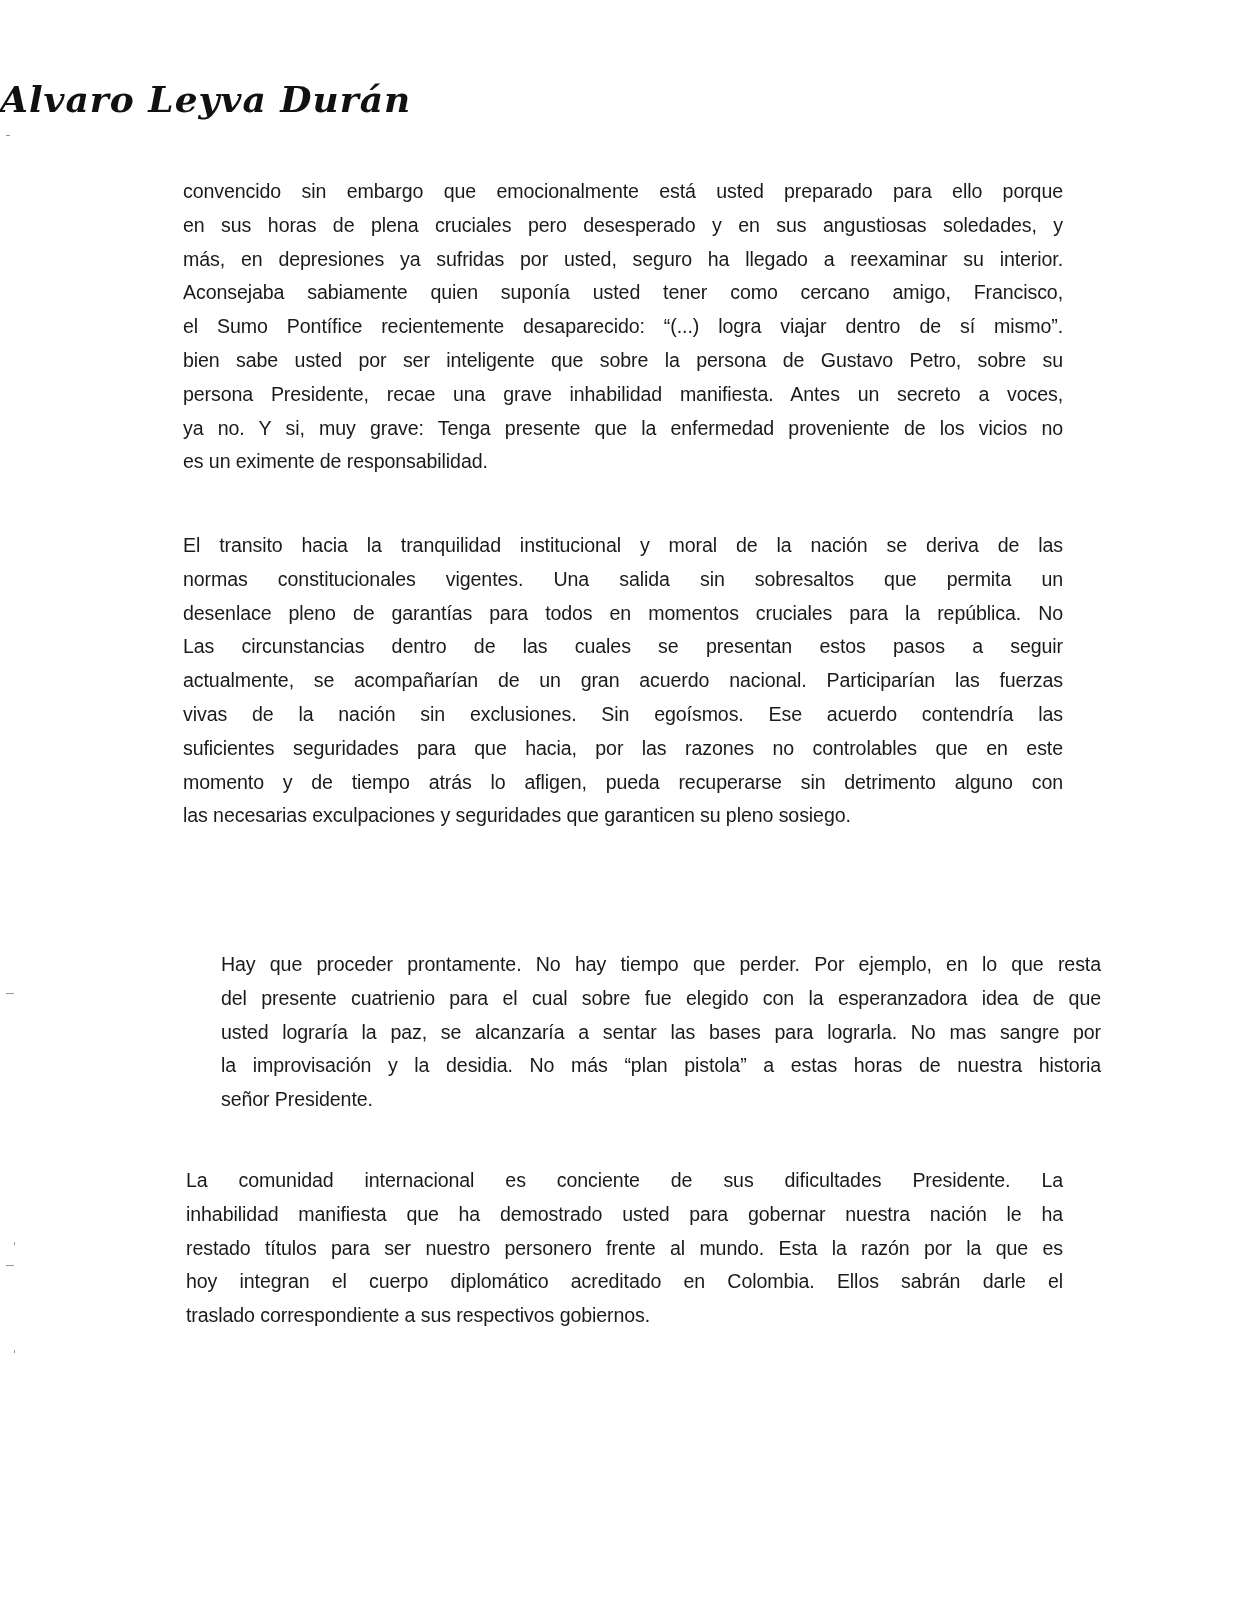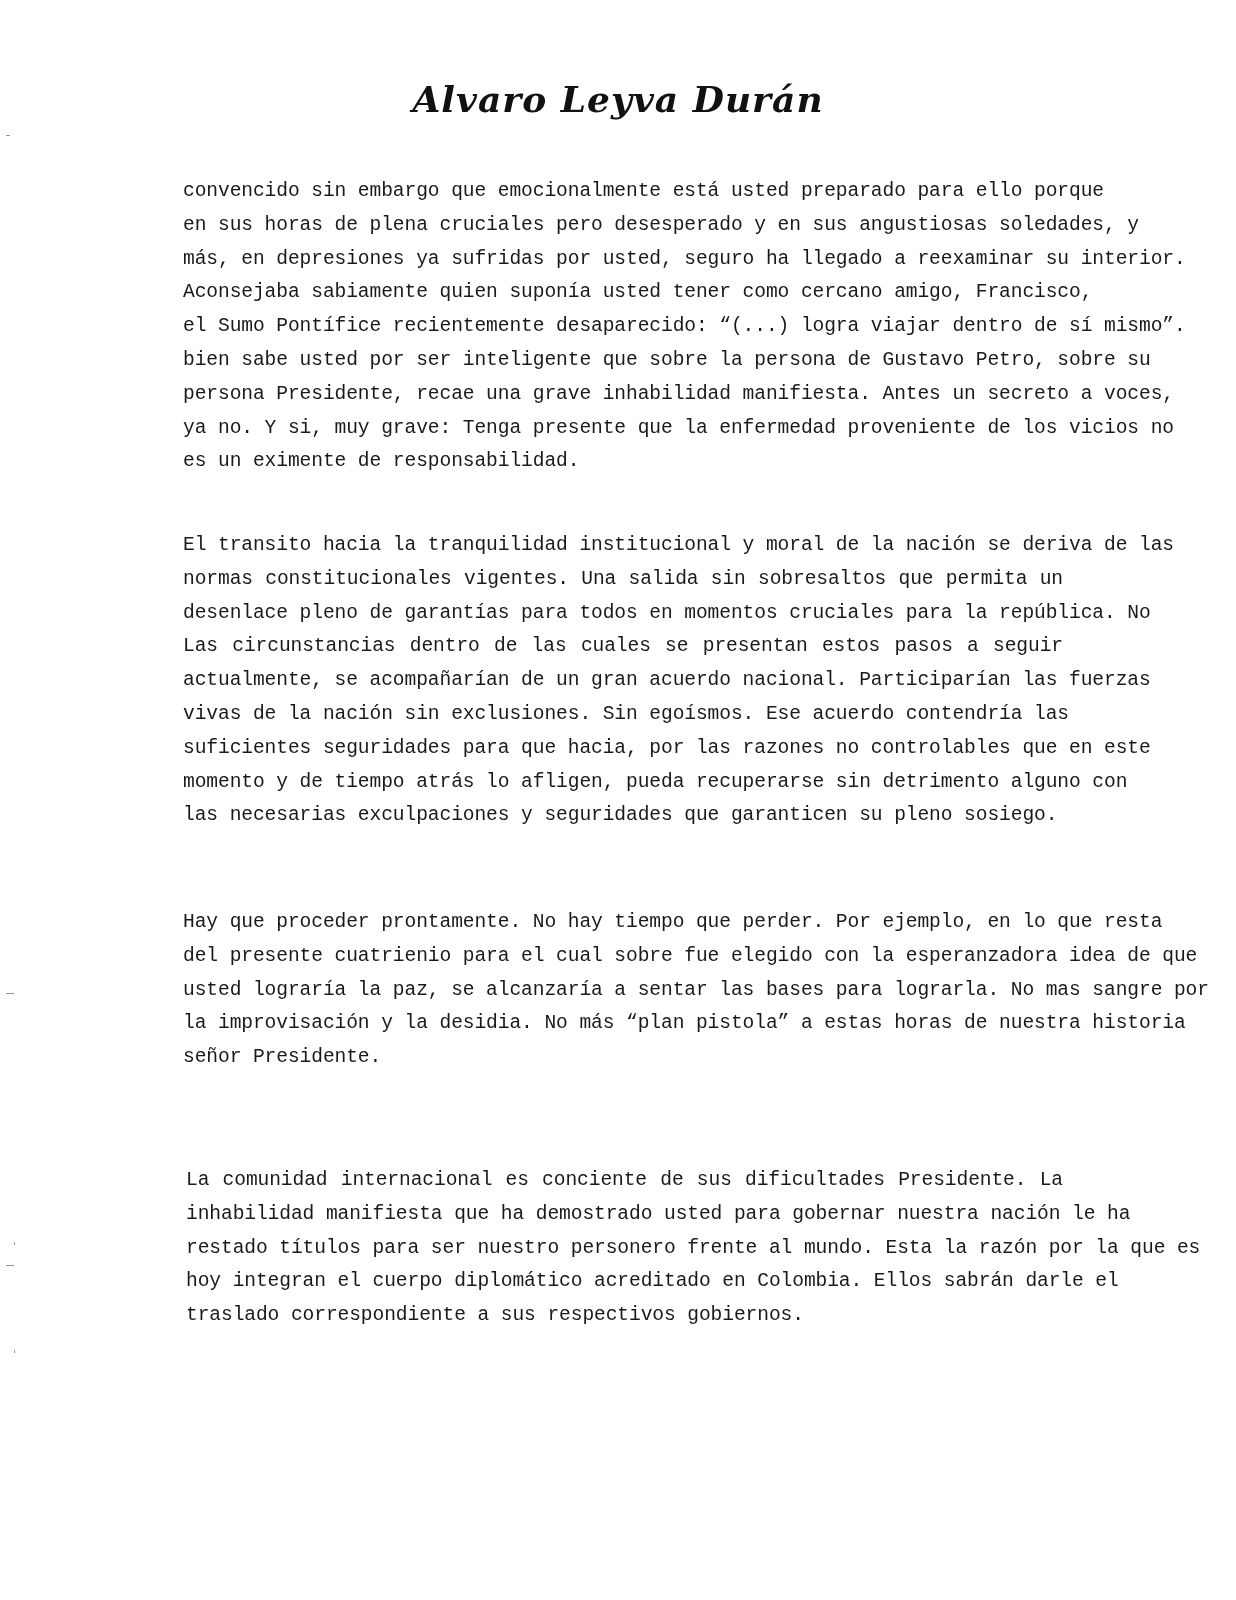--- a/index.html
+++ b/index.html
@@ -1,25 +1,25 @@
 <!DOCTYPE html>
 <html><head>
 <meta charset="utf-8">
 <style>
   html, body { margin: 0; padding: 0; background: #ffffff; }
   body { width: 1236px; height: 1600px; position: relative; overflow: hidden; }
   .page { position: absolute; left: 0; top: 0; width: 1236px; height: 1600px; background: #fff; }
   .letterhead {
-    position: absolute; left: 0; width: 1236px; top: 78px; text-align: center;
+    position: absolute; left: 0; width: 1236px; top: 78px; 
     font-family: "DejaVu Serif", serif; font-style: italic; font-weight: bold;
     font-size: 36px; color: #111; letter-spacing: 1px;
   }
   .para {
     position: absolute; left: 183px; width: 880px;
-    font-family: Liberation Mono, monospace; font-size: 19.6px;
+    font-family: Liberation Sans, sans-serif; font-size: 19.6px;
     line-height: 33.8px; color: #1a1a1a; text-align: justify;
     letter-spacing: -0.1px; word-spacing: 0px;
   }
   .para.p4 { left: 186px; width: 877px; }
   .para .line { display: block; text-align: justify; text-align-last: justify; white-space: nowrap; }
   .para .line.last { text-align-last: left; }
   .mark { position: absolute; background: #999; }
 </style>
 </head>
 <body>
@@ -42,21 +42,21 @@
       <span class="line">El transito hacia la tranquilidad institucional y moral de la nación se deriva de las</span>
       <span class="line">normas constitucionales vigentes. Una salida sin sobresaltos que permita un</span>
       <span class="line">desenlace pleno de garantías para todos en momentos cruciales para la república. No</span>
       <span class="line">Las circunstancias dentro de las cuales se presentan estos pasos a seguir</span>
       <span class="line">actualmente, se acompañarían de un gran acuerdo nacional. Participarían las fuerzas</span>
       <span class="line">vivas de la nación sin exclusiones. Sin egoísmos. Ese acuerdo contendría las</span>
       <span class="line">suficientes seguridades para que hacia, por las razones no controlables que en este</span>
       <span class="line">momento y de tiempo atrás lo afligen, pueda recuperarse sin detrimento  alguno con</span>
       <span class="line last">las necesarias exculpaciones y seguridades  que garanticen su pleno sosiego.</span>
     </div>
-  <div class="para p3" style="top:906px;">
+  <div class="para p3" style="top:948px;margin-left:38px;">
       <span class="line">Hay que proceder prontamente. No hay tiempo que perder. Por ejemplo, en lo que resta</span>
       <span class="line">del presente cuatrienio para el cual sobre fue elegido con la esperanzadora idea de que</span>
       <span class="line">usted lograría la paz,  se alcanzaría a sentar las bases para lograrla. No mas sangre por</span>
       <span class="line">la improvisación y la desidia. No más “plan pistola” a estas horas de nuestra historia</span>
       <span class="line last">señor Presidente.</span>
     </div>
   <div class="para p4" style="top:1164px;">
       <span class="line">La comunidad internacional es conciente de sus dificultades Presidente.  La</span>
       <span class="line">inhabilidad manifiesta que ha demostrado usted para gobernar nuestra nación le ha</span>
       <span class="line">restado títulos para ser nuestro personero frente al mundo. Esta la razón por la que es</span>

